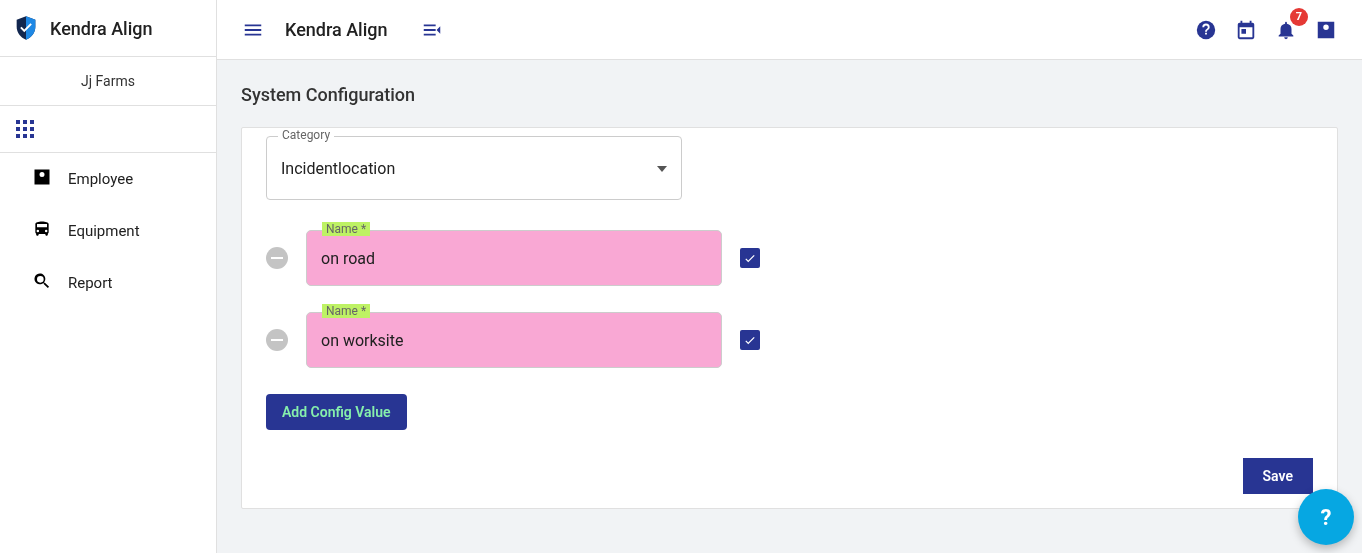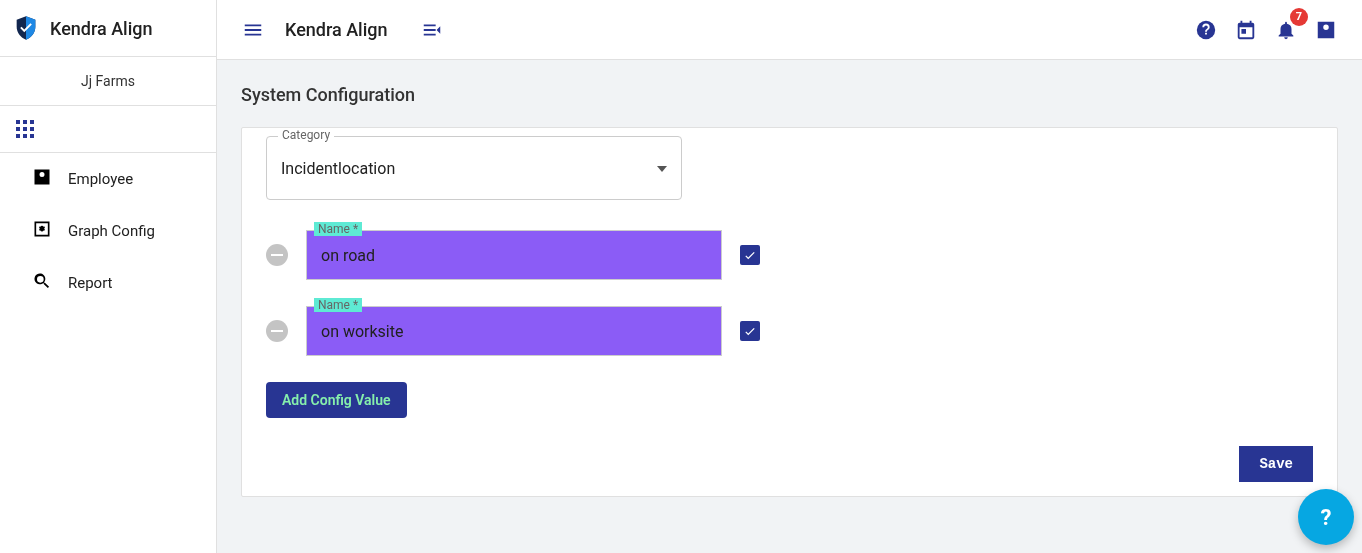--- a/index.html
+++ b/index.html
@@ -41,29 +41,29 @@
   .select-float { position: absolute; top: -8px; left: 12px; background: #fff; padding: 0 4px; font-size: 12px; color: #666; }
   .select-input { width: 100%; height: 64px; border: 1px solid #ccc; border-radius: 4px; padding: 0 14px; font-size: 16px; color: #212121; display: flex; align-items: center; justify-content: space-between; cursor: pointer; }
   .select-chevron { margin-left: auto; }
   .select-chevron svg { width: 10px; height: 10px; fill: #555; }
 
   
   .row { display: flex; align-items: center; gap: 18px; margin-bottom: 26px; }
   .row .remove-btn { width: 22px; height: 22px; border-radius: 50%; background: #c4c4c4; display: flex; align-items: center; justify-content: center; cursor: pointer; }
   .row .remove-btn svg { width: 12px; height: 2px; fill: #fff; }
   .field-wrap { position: relative; width: 416px; }
-  .field-float { position: absolute; top: -8px; left: 8px; background: #5eead4; padding: 0 4px; font-size: 12px; color: #666; }
-  .text-input { width: 100%; height: 50px; border: 1px solid #ccc; border-radius: 0; padding: 0 14px; font-size: 16px; color: #212121; background: #8b5cf6; }
+  .field-float { position: absolute; top: -8px; left: 16px; background: #bef264; padding: 0 4px; font-size: 12px; color: #666; }
+  .text-input { width: 100%; height: 56px; border: 1px solid #ccc; border-radius: 5px; padding: 0 14px; font-size: 16px; color: #212121; background: #f9a8d4; }
   .check { width: 20px; height: 20px; background: #283593; border-radius: 2px; display: flex; align-items: center; justify-content: center; cursor: pointer; }
   .check svg { width: 14px; height: 14px; fill: #fff; }
 
   .add-btn { display: inline-flex; align-items: center; justify-content: center; background: #283593; color: #86efac; font-size: 14px; font-weight: 600; padding: 10px 16px; border-radius: 4px; border: none; cursor: pointer; }
 
   .card-footer { display: flex; justify-content: flex-end; margin-top: 28px; }
-  .save-btn { display: inline-flex; align-items: center; justify-content: center; background: #283593; color: #fff; font-size: 14px; font-weight: 600; padding: 10px 20px; border-radius: 0; border: none; cursor: pointer; font-family: Liberation Mono, monospace; }
+  .save-btn { display: inline-flex; align-items: center; justify-content: center; background: #283593; color: #fff; font-size: 14px; font-weight: 600; padding: 10px 20px; border-radius: 0; border: none; cursor: pointer; }
 
   .fab { position: fixed; right: 8px; bottom: 8px; width: 56px; height: 56px; border-radius: 50%; background: #06a7e2; color: #fff; display: flex; align-items: center; justify-content: center; font-size: 22px; font-weight: 700; cursor: pointer; box-shadow: 0 4px 10px rgba(0,0,0,.25); }
 </style>
 </head>
 <body>
 
 <div class="root">
 
   <aside class="sidebar">
     <div class="brand-row">
@@ -96,24 +96,24 @@
         <span>
           <svg viewBox="0 0 24 24">
               <path d="M3 3h18v18H3V3zm9 3a3 3 0 100 6 3 3 0 000-6zm-6 12c.3-2.3 3.2-3.5 6-3.5s5.7 1.2 6 3.5H6z"></path>
             </svg>
         </span>
         <span class="nav-label">Employee</span>
       </li>
       <li class="nav-item">
         <span>
           <svg viewBox="0 0 24 24">
-              <path d="M3 3h18v18H3V3zm2 2v14h14V5H5zm7 3a2 2 0 011.9 1.3l1.1-.2.6 1-.8.8c.1.4.1.8 0 1.2l.8.8-.6 1-1.1-.2A2 2 0 0112 15a2 2 0 01-1.9-1.3l-1.1.2-.6-1 .8-.8a2.5 2.5 0 010-1.2l-.8-.8.6-1 1.1.2A2 2 0 0112 8z"></path>
+              <path d="M4 16V6c0-1.7 3.6-3 8-3s8 1.3 8 3v10a2 2 0 01-1 1.7V19a1 1 0 01-1 1h-1a1 1 0 01-1-1v-1H8v1a1 1 0 01-1 1H6a1 1 0 01-1-1v-1.3A2 2 0 014 16zm3 0a1.5 1.5 0 100-3 1.5 1.5 0 000 3zm10 0a1.5 1.5 0 100-3 1.5 1.5 0 000 3zM6 10h12V6H6v4z"></path>
             </svg>
         </span>
-        <span class="nav-label">Graph Config</span>
+        <span class="nav-label">Equipment</span>
       </li>
       <li class="nav-item">
         <span>
           <svg viewBox="0 0 24 24">
               <path d="M15.5 14h-.8l-.3-.3a6.5 6.5 0 10-.7.7l.3.3v.8l5 5 1.5-1.5-5-5zM10 14a4 4 0 110-8 4 4 0 010 8z"></path>
             </svg>
         </span>
         <span class="nav-label">Report</span>
       </li>
     </ul>

